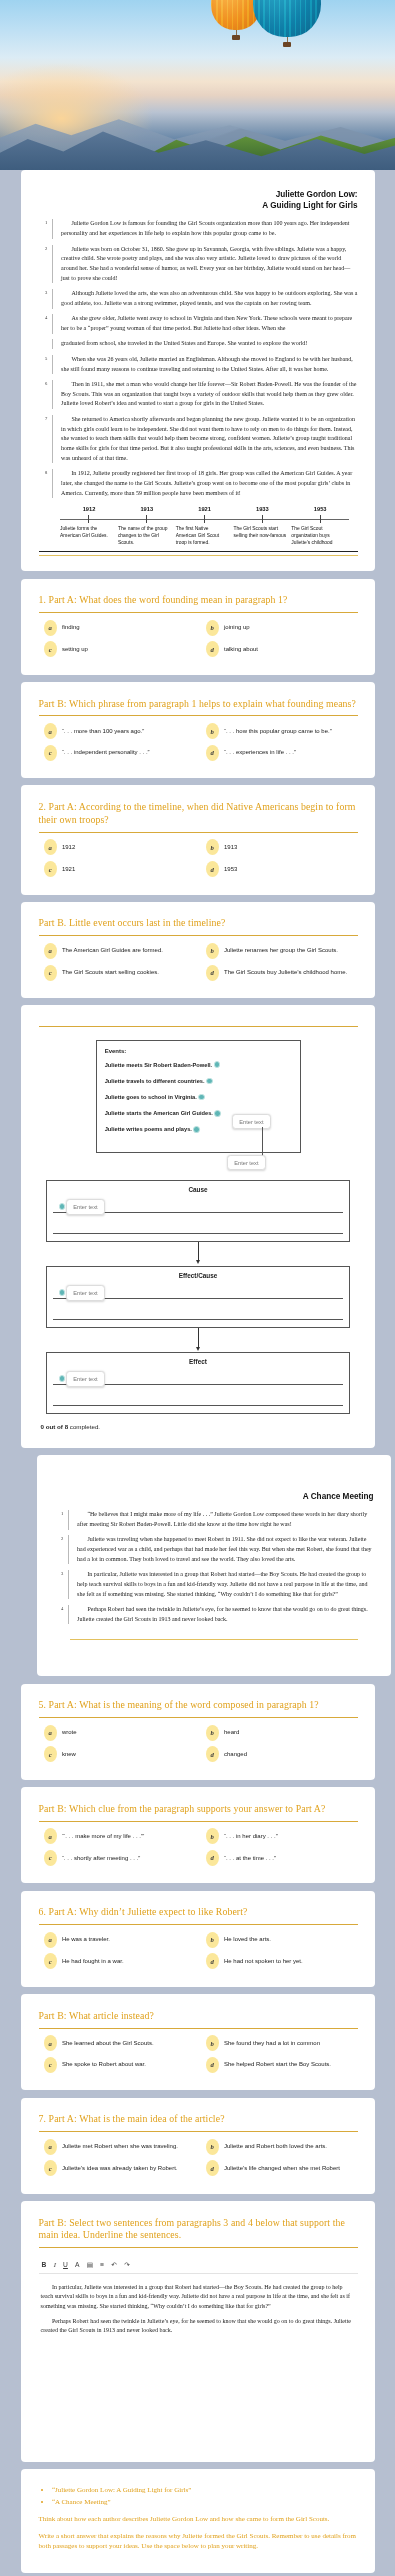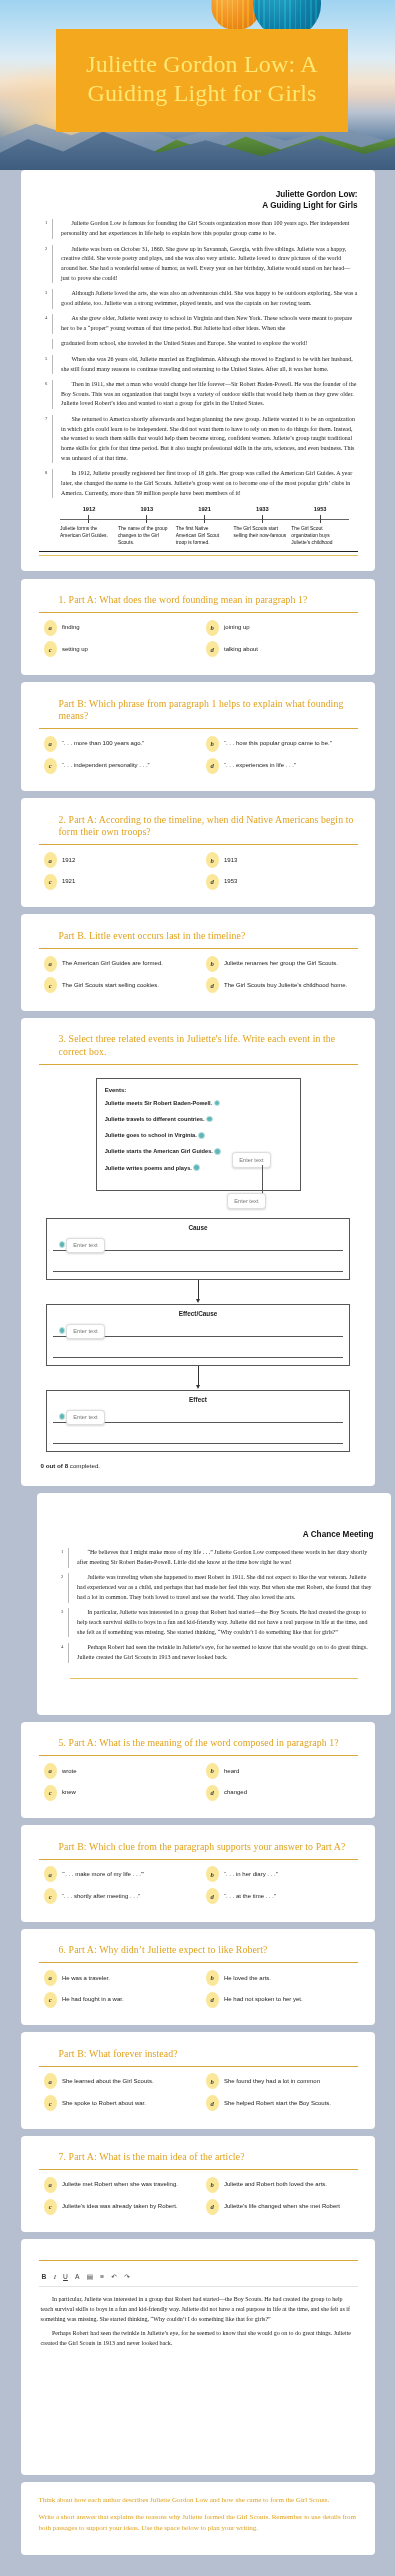--- a/index.html
+++ b/index.html
@@ -121,21 +121,20 @@
   }
   .rule-dark { border-top:0.8px solid #222; margin: 4.1px 0 0 0; }
   .rule-gold { border-top:0.8px solid #e3c15e; margin: 2.6px 0 0 0; }
 
   
   .qcard { padding: 15.5px 17.5px 17.5px; }
   .qtitle {
     font-family:"Liberation Serif", serif;
     font-size:9.8px; line-height:1.3; color:#e0a11c; font-weight:400;
     letter-spacing:0.1px;
-    margin-left:20px;
   }
   .qrule { border-top:0.5px solid #d8a93a; margin: 5.2px 0 8.2px; }
   .opts { display:grid; grid-template-columns: 1fr 1fr; gap: 7.2px 5.2px; }
   .opt { display:flex; align-items:flex-start; gap:5.2px; padding-left:5.2px; }
   .bub {
     flex:0 0 13px; width:13px; height:16px; border-radius:50%;
     background:#fbe79a; display:flex; align-items:center; justify-content:center;
     font-family:"Liberation Serif", serif; font-style:italic; font-size:6.7px;
     color:#3a3a3a; font-weight:bold; margin-top:-1.5px;
   }
@@ -218,23 +217,20 @@
     <div class="mtn-near"></div>
     <div class="balloon b-orange">
       <div class="env"></div>
         <div class="ropes"></div>
         <div class="basket"></div>
     </div>
     <div class="balloon b-teal">
       <div class="env"></div>
         <div class="ropes"></div>
         <div class="basket"></div>
-    </div>
-    <div class="hero-title">
-      <h1>Juliette Gordon Low: A Guiding Light for Girls</h1>
     </div>
   </div>
 
   <div class="card passage">
     <h2>
       <span>Juliette Gordon Low:</span><br>
       <span>A Guiding Light for Girls</span>
     </h2>
     <div id="p1-body">
         <div class="para">
@@ -406,21 +402,20 @@
           <div class="opt">
             <div class="bub">d</div>
             <div class="otext">The Girl Scouts buy Juliette’s childhood home.</div>
           </div>
         </div>
       </div>
       <div class="gap"></div>
     </div>
 
   <div class="card qcard">
-    <div class="qtitle">3. Select three related events in Juliette's life. Write each event in the correct box.</div>
     <div class="qrule"></div>
 
     <div class="events-box">
       <div class="ehead">Events:</div>
       <div id="events-list">
           <div class="erow"><span>Juliette meets Sir Robert Baden-Powell.</span><span class="dot"></span></div>
           <div class="erow"><span>Juliette travels to different countries.</span><span class="dot"></span></div>
           <div class="erow"><span>Juliette goes to school in Virginia.</span><span class="dot"></span></div>
           <div class="erow"><span>Juliette starts the American Girl Guides.</span><span class="dot"></span></div>
           <div class="erow"><span>Juliette writes poems and plays.</span><span class="dot"></span></div>
@@ -570,21 +565,21 @@
             <div class="otext">He had fought in a war.</div>
           </div>
           <div class="opt">
             <div class="bub">d</div>
             <div class="otext">He had not spoken to her yet.</div>
           </div>
         </div>
       </div>
       <div class="gap"></div>
       <div class="card qcard">
-        <div class="qtitle">Part B: What forever instead?</div>
+        <div class="qtitle">Part B: What article instead?</div>
         <div class="qrule"></div>
         <div class="opts">
           <div class="opt">
             <div class="bub">a</div>
             <div class="otext">She learned about the Girl Scouts.</div>
           </div>
           <div class="opt">
             <div class="bub">b</div>
             <div class="otext">She found they had a lot in common</div>
           </div>
@@ -618,20 +613,21 @@
           <div class="opt">
             <div class="bub">d</div>
             <div class="otext">Juliette’s life changed when she met Robert</div>
           </div>
         </div>
       </div>
       <div class="gap"></div>
     </div>
 
   <div class="card qcard">
+    <div class="qtitle">Part B: Select two sentences from paragraphs 3 and 4 below that support the main idea. Underline the sentences.</div>
     <div class="qrule"></div>
     <div class="toolbar" id="editor-toolbar">
         <span class="tbtn bold">B</span>
         <span class="tbtn italic">I</span>
         <span class="tbtn under">U</span>
         <span class="tbtn">A</span>
         <span class="tbtn">▤</span>
         <span class="tbtn">≡</span>
         <span class="tbtn">↶</span>
         <span class="tbtn">↷</span>
@@ -639,20 +635,24 @@
     <div class="editor-area" id="editor-area">
         <p>In particular, Juliette was interested in a group that Robert had started—the Boy Scouts. He had created the group to help teach survival skills to boys in a fun and kid-friendly way. Juliette did not have a real purpose in life at the time, and she felt as if something was missing. She started thinking, “Why couldn’t I do something like that for girls?”</p>
         <p>Perhaps Robert had seen the twinkle in Juliette’s eye, for he seemed to know that she would go on to do great things. Juliette created the Girl Scouts in 1913 and never looked back.</p>
       </div>
   </div>
 
   <div class="gap"></div>
 
   <div class="card">
     <div class="prompt">
+      <ul id="prompt-bullets">
+          <li>“Juliette Gordon Low: A Guiding Light for Girls”</li>
+          <li>“A Chance Meeting”</li>
+        </ul>
       <p>Think about how each author describes Juliette Gordon Low and how she came to form the Girl Scouts.</p>
       <p>Write a short answer that explains the reasons why Juliette formed the Girl Scouts. Remember to use details from both passages to support your ideas. Use the space below to plan your writing.</p>
     </div>
 
   </div>
 
 </div>
 
 
 </body></html>

